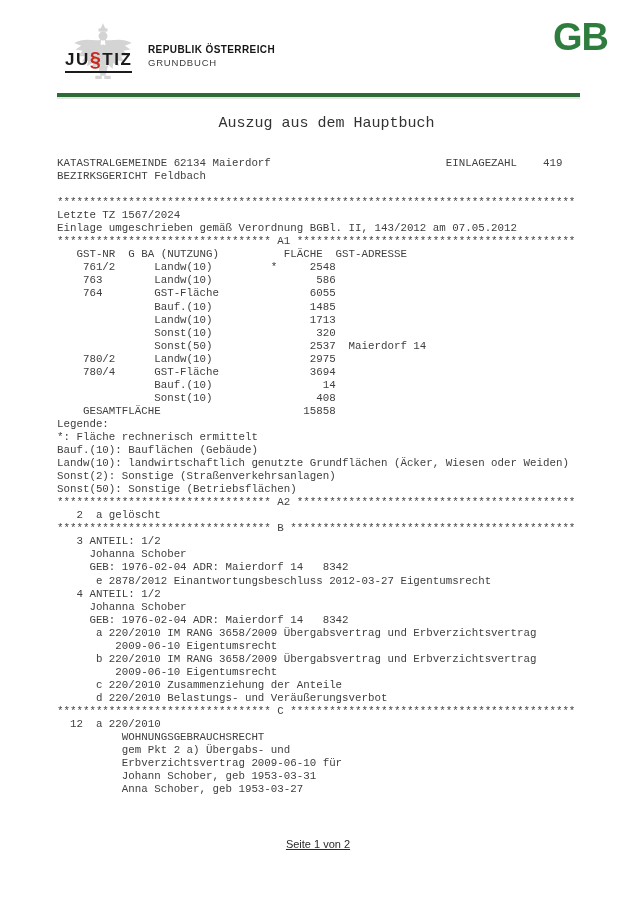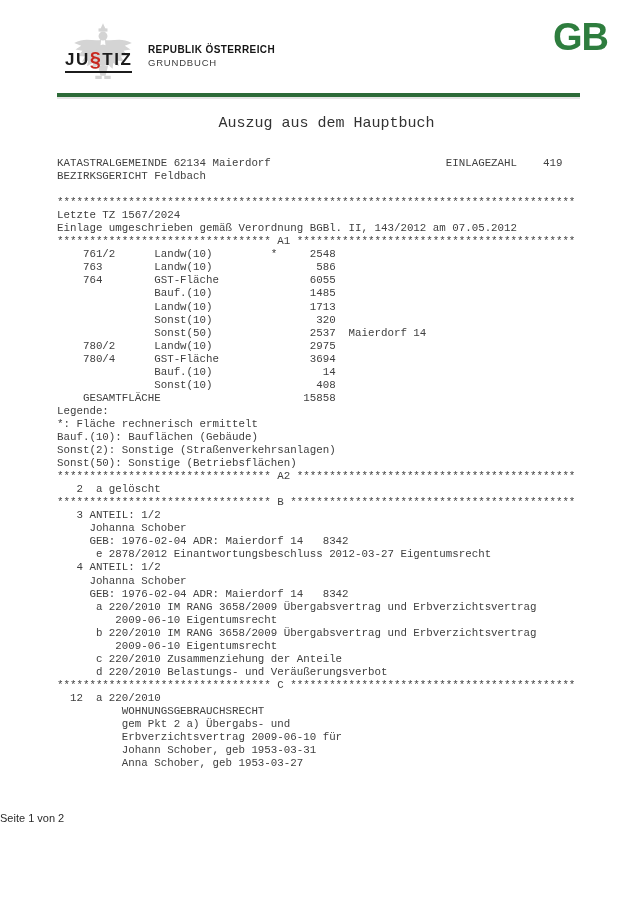--- a/index.html
+++ b/index.html
@@ -63,23 +63,25 @@
     font-family: "Liberation Mono", "DejaVu Sans Mono", monospace;
     font-size: 10.8px;
     line-height: 13.05px;
     color: #404040;
   }
   .doc .line { white-space: pre; height: 13.05px; }
 
   
   .footer {
     margin-top: 42px;
+    text-align: center;
     font-family: "Liberation Sans", sans-serif;
     font-size: 11px;
     color: #2a2a2a;
+    text-decoration: underline;
   }
 </style>
 </head>
 <body>
 
 <div class="page">
 
   <header class="header">
     <div class="logo">
       <svg class="eagle" viewBox="0 0 100 100" xmlns="http://www.w3.org/2000/svg" aria-hidden="true">
@@ -112,35 +114,37 @@
   <h1 class="title">Auszug aus dem Hauptbuch</h1>
 
   <div class="doc">
       <div class="line">KATASTRALGEMEINDE 62134 Maierdorf                           EINLAGEZAHL    419</div>
       <div class="line">BEZIRKSGERICHT Feldbach</div>
       <div class="line">&nbsp;</div>
       <div class="line">********************************************************************************</div>
       <div class="line">Letzte TZ 1567/2024</div>
       <div class="line">Einlage umgeschrieben gemäß Verordnung BGBl. II, 143/2012 am 07.05.2012</div>
       <div class="line">********************************* A1 *******************************************</div>
+      <div class="line">   GST-NR  G BA (NUTZUNG)          FLÄCHE  GST-ADRESSE</div>
       <div class="line">    761/2      Landw(10)         *     2548</div>
       <div class="line">    763        Landw(10)                586</div>
       <div class="line">    764        GST-Fläche              6055</div>
       <div class="line">               Bauf.(10)               1485</div>
       <div class="line">               Landw(10)               1713</div>
       <div class="line">               Sonst(10)                320</div>
       <div class="line">               Sonst(50)               2537  Maierdorf 14</div>
       <div class="line">    780/2      Landw(10)               2975</div>
       <div class="line">    780/4      GST-Fläche              3694</div>
       <div class="line">               Bauf.(10)                 14</div>
       <div class="line">               Sonst(10)                408</div>
       <div class="line">    GESAMTFLÄCHE                      15858</div>
       <div class="line">Legende:</div>
       <div class="line">*: Fläche rechnerisch ermittelt</div>
       <div class="line">Bauf.(10): Bauflächen (Gebäude)</div>
+      <div class="line">Landw(10): landwirtschaftlich genutzte Grundflächen (Äcker, Wiesen oder Weiden)</div>
       <div class="line">Sonst(2): Sonstige (Straßenverkehrsanlagen)</div>
       <div class="line">Sonst(50): Sonstige (Betriebsflächen)</div>
       <div class="line">********************************* A2 *******************************************</div>
       <div class="line">   2  a gelöscht</div>
       <div class="line">********************************* B ********************************************</div>
       <div class="line">   3 ANTEIL: 1/2</div>
       <div class="line">     Johanna Schober</div>
       <div class="line">     GEB: 1976-02-04 ADR: Maierdorf 14   8342</div>
       <div class="line">      e 2878/2012 Einantwortungsbeschluss 2012-03-27 Eigentumsrecht</div>
       <div class="line">   4 ANTEIL: 1/2</div>

